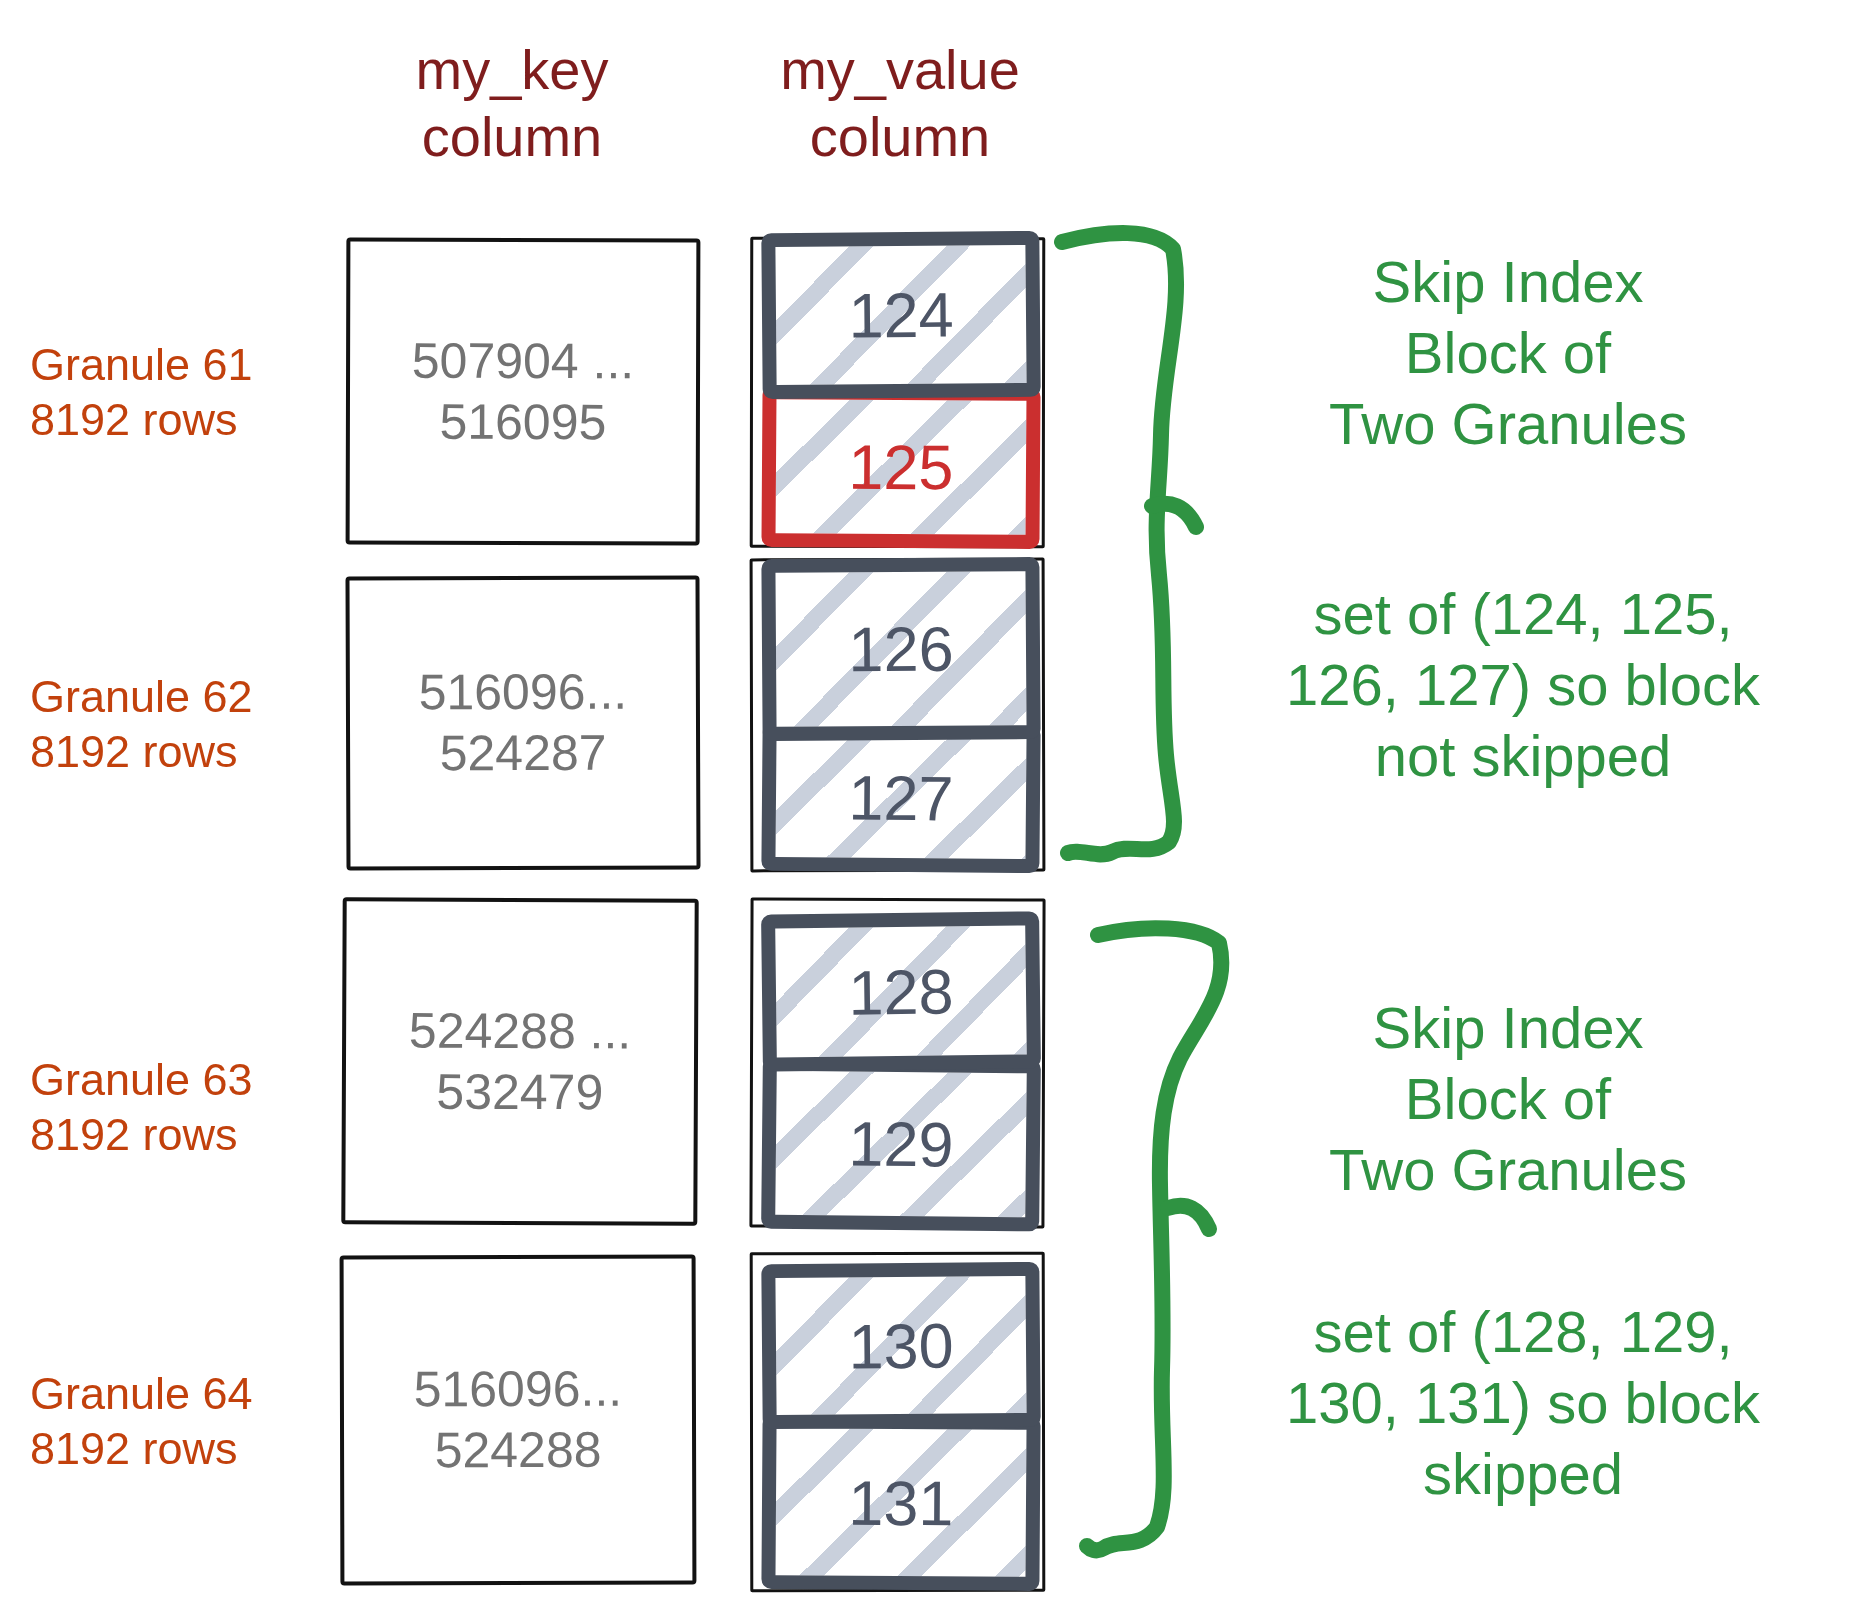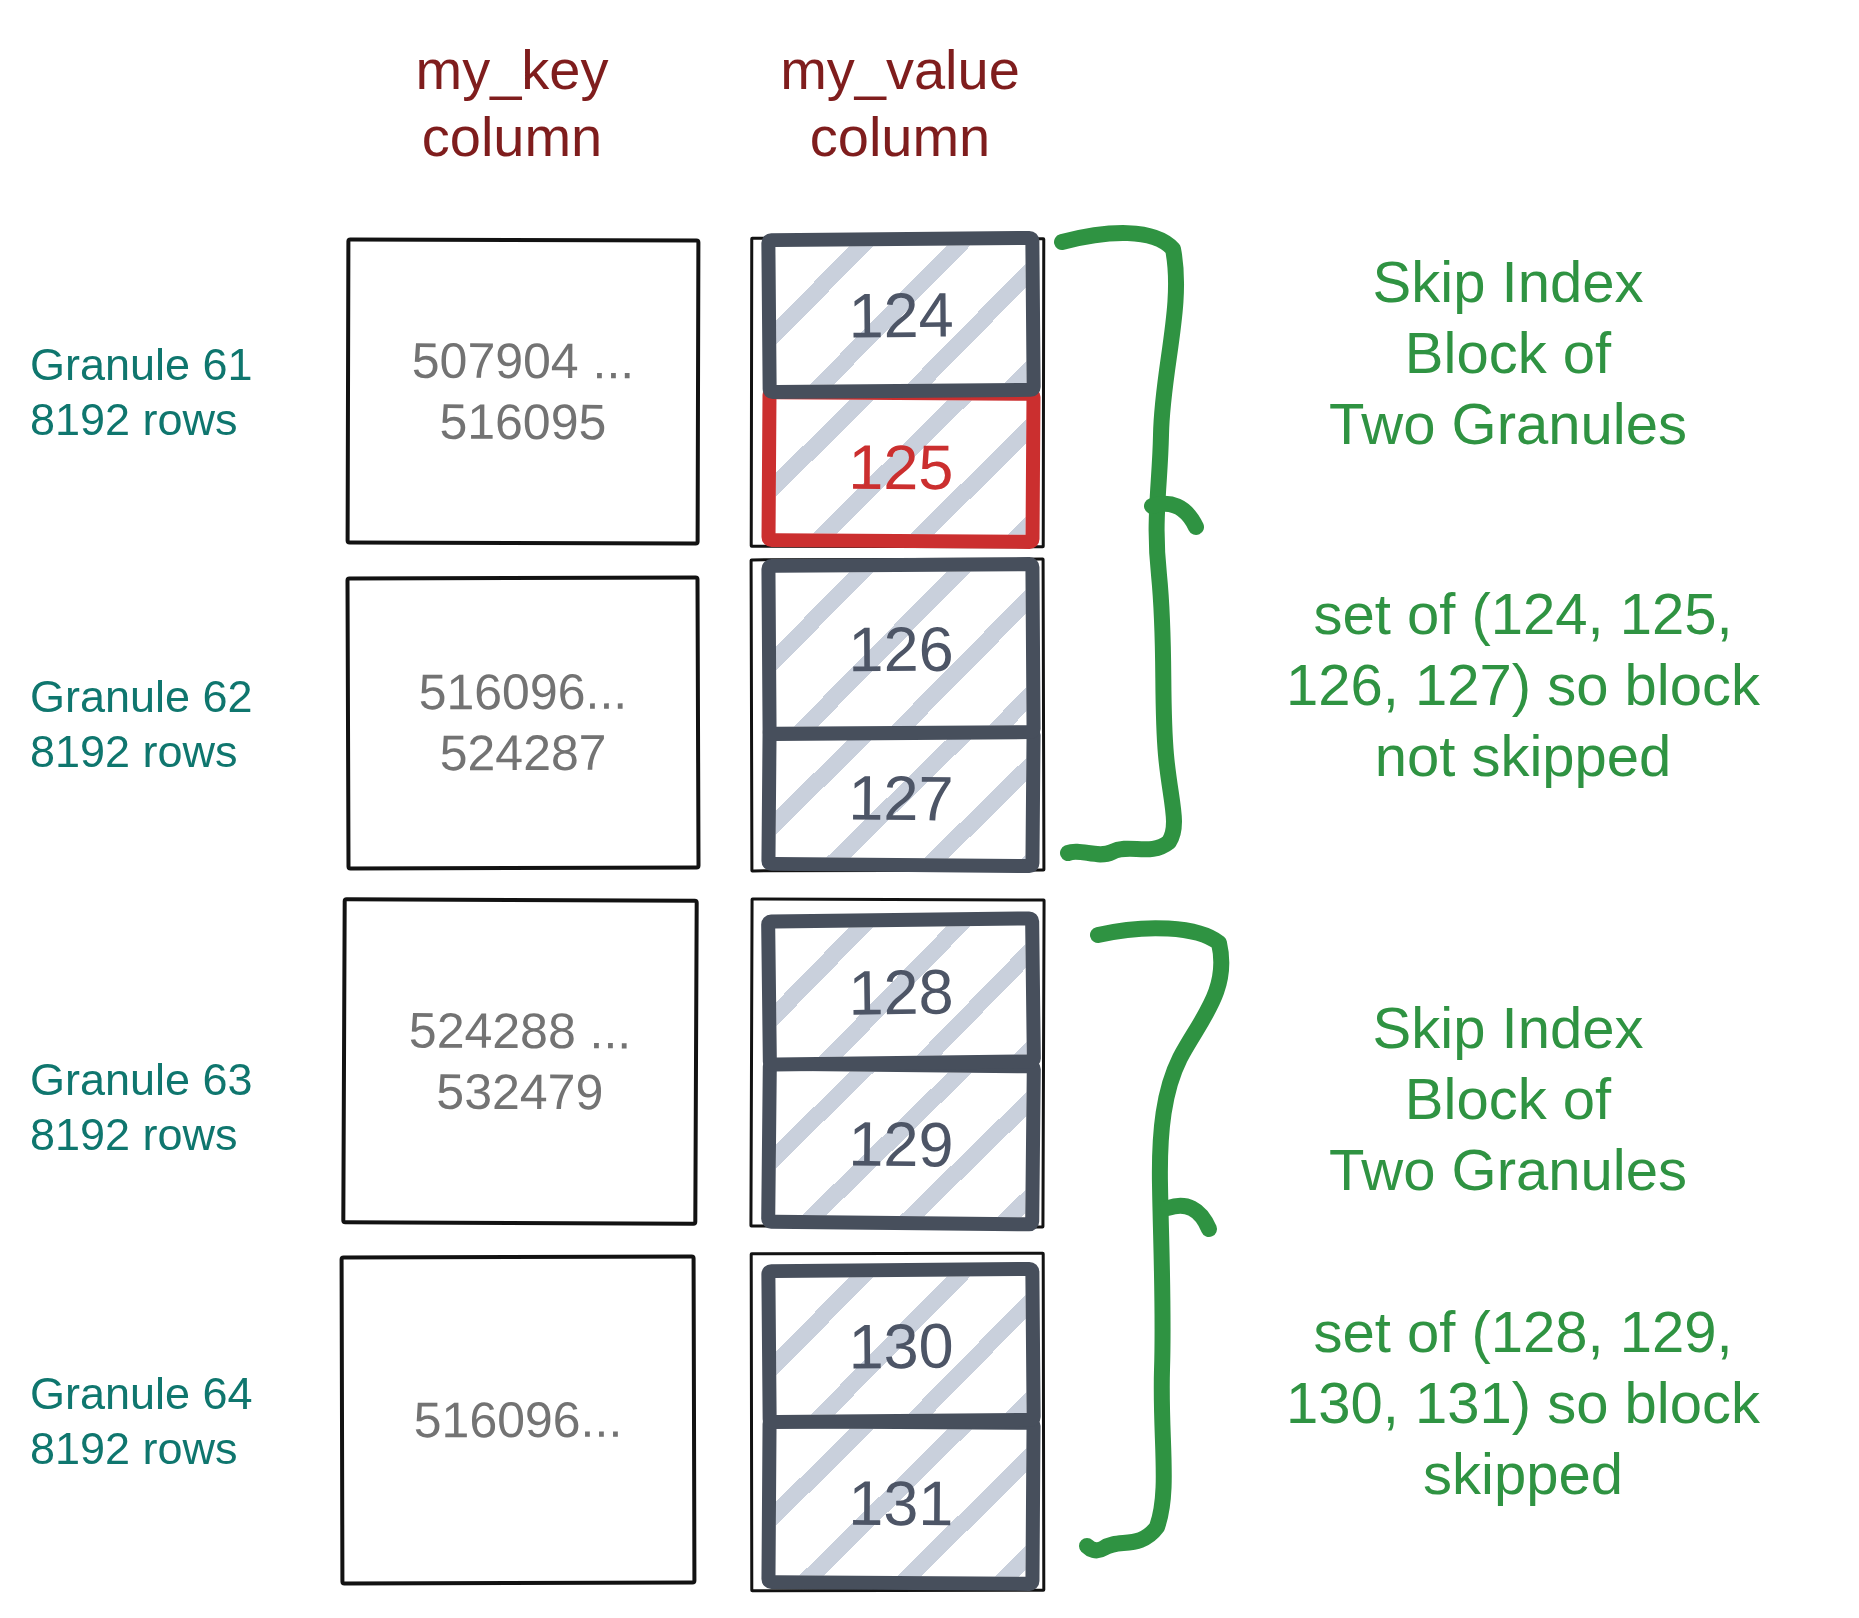--- a/index.html
+++ b/index.html
@@ -7,21 +7,21 @@
   .canvas{
     position:relative;width:1859px;height:1618px;background:#ffffff;
     font-family:"Liberation Sans", sans-serif;overflow:hidden;
   }
   .col-header{
     position:absolute;width:400px;text-align:center;
     font-size:56px;line-height:67px;color:#7f1d1d;font-weight:400;
   }
   .granule-label{
     position:absolute;left:30px;width:300px;text-align:left;
-    font-size:45px;line-height:55px;color:#0f766e;
+    font-size:45px;line-height:55px;color:#c2410c;
   }
   .key-box{
     position:absolute;border:4px solid #121212;border-radius:4px;
     display:flex;align-items:center;justify-content:center;background:#fff;
   }
   .key-text{
     text-align:center;color:#737373;font-size:50px;line-height:61px;
   }
   .vcell{
     position:absolute;border:3px solid #121212;border-radius:2px;background:#fff;
@@ -112,20 +112,21 @@
     <span>128</span>
   </div>
 
   <div class="granule-label" style="top:1366px;">
     <div>Granule 64</div>
     <div>8192 rows</div>
   </div>
   <div class="key-box" style="left:340px;top:1255px;width:356px;height:330px;transform:rotate(-.15deg);">
     <div class="key-text">
       <div>516096...</div>
+      <div>524288</div>
     </div>
   </div>
   <div class="vcell" style="left:750px;top:1252px;width:295px;height:340px;transform:rotate(-.1deg);"></div>
   <div class="vblock" style="left:762px;top:1415px;width:278px;height:175px;transform:rotate(.4deg);">
     <span>131</span>
   </div>
   <div class="vblock" style="left:762px;top:1263px;width:278px;height:165px;transform:rotate(-.5deg);">
     <span>130</span>
   </div>
 

